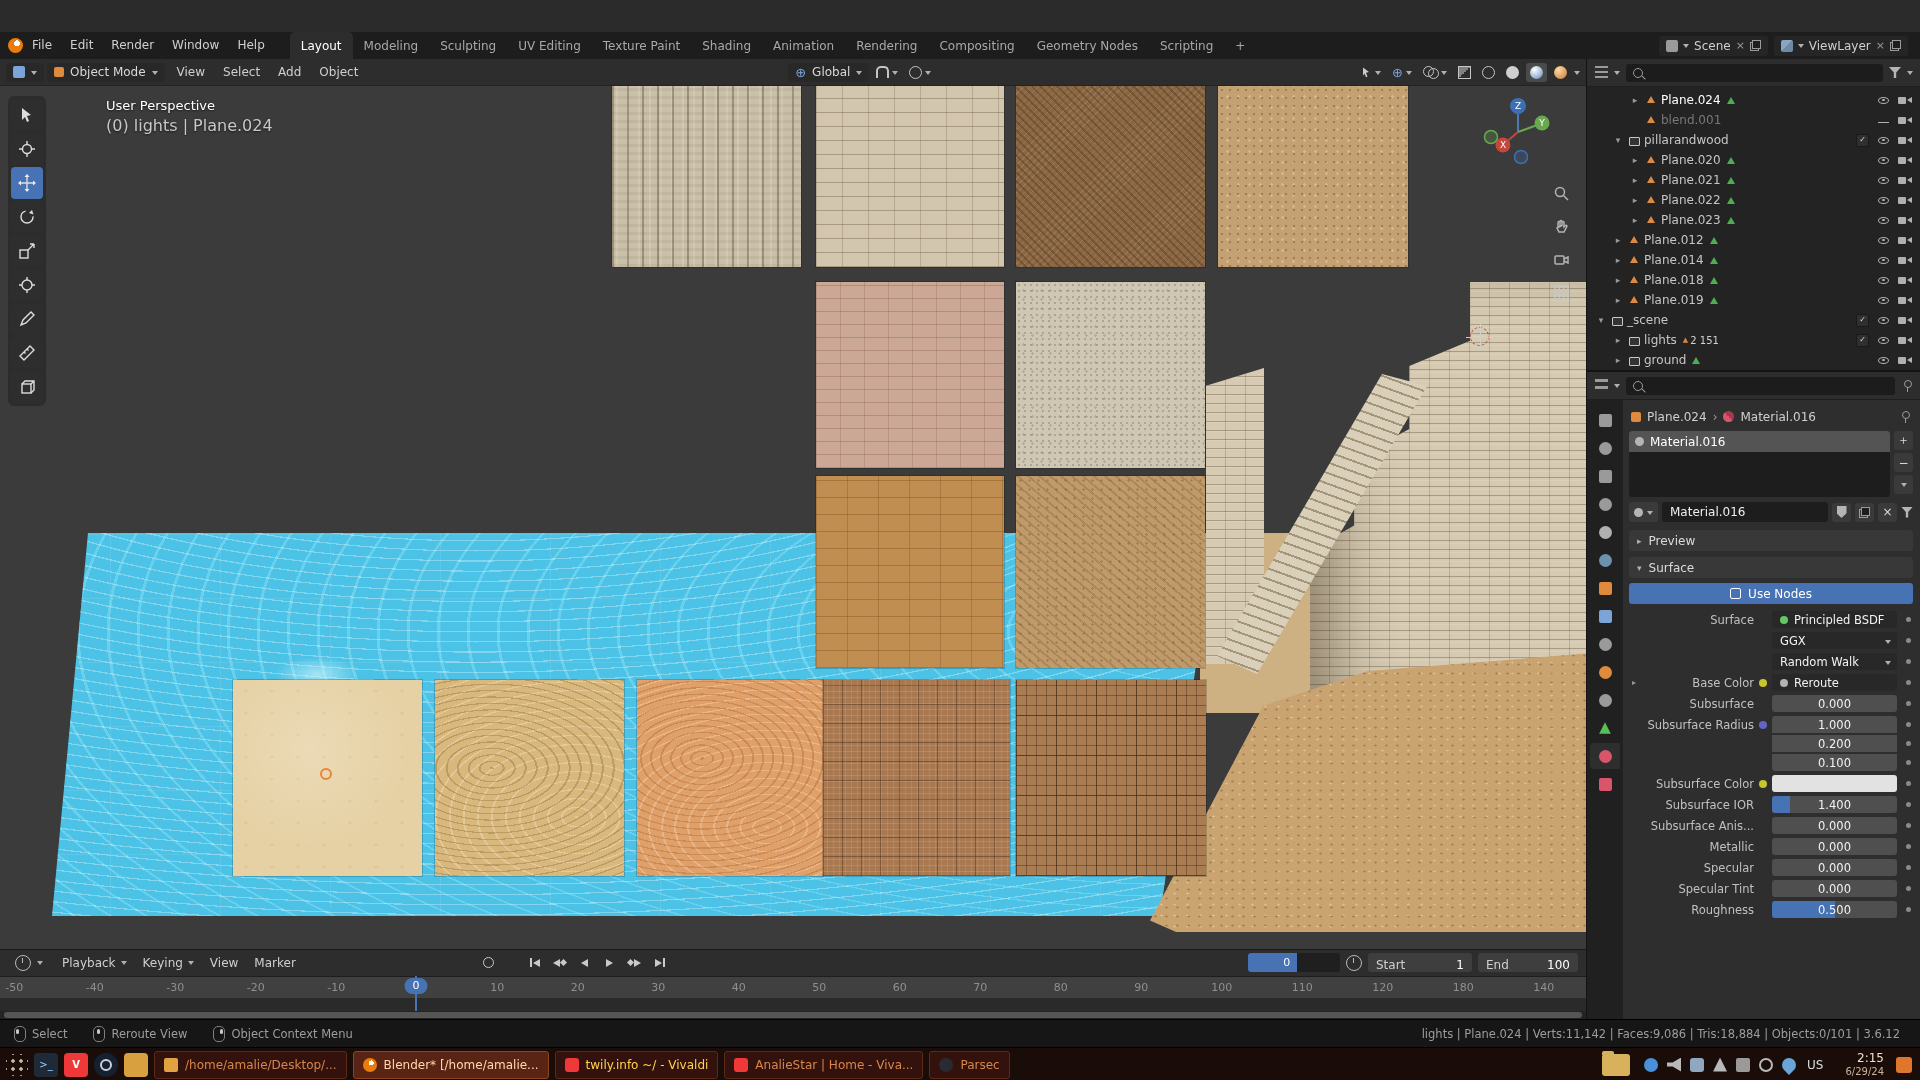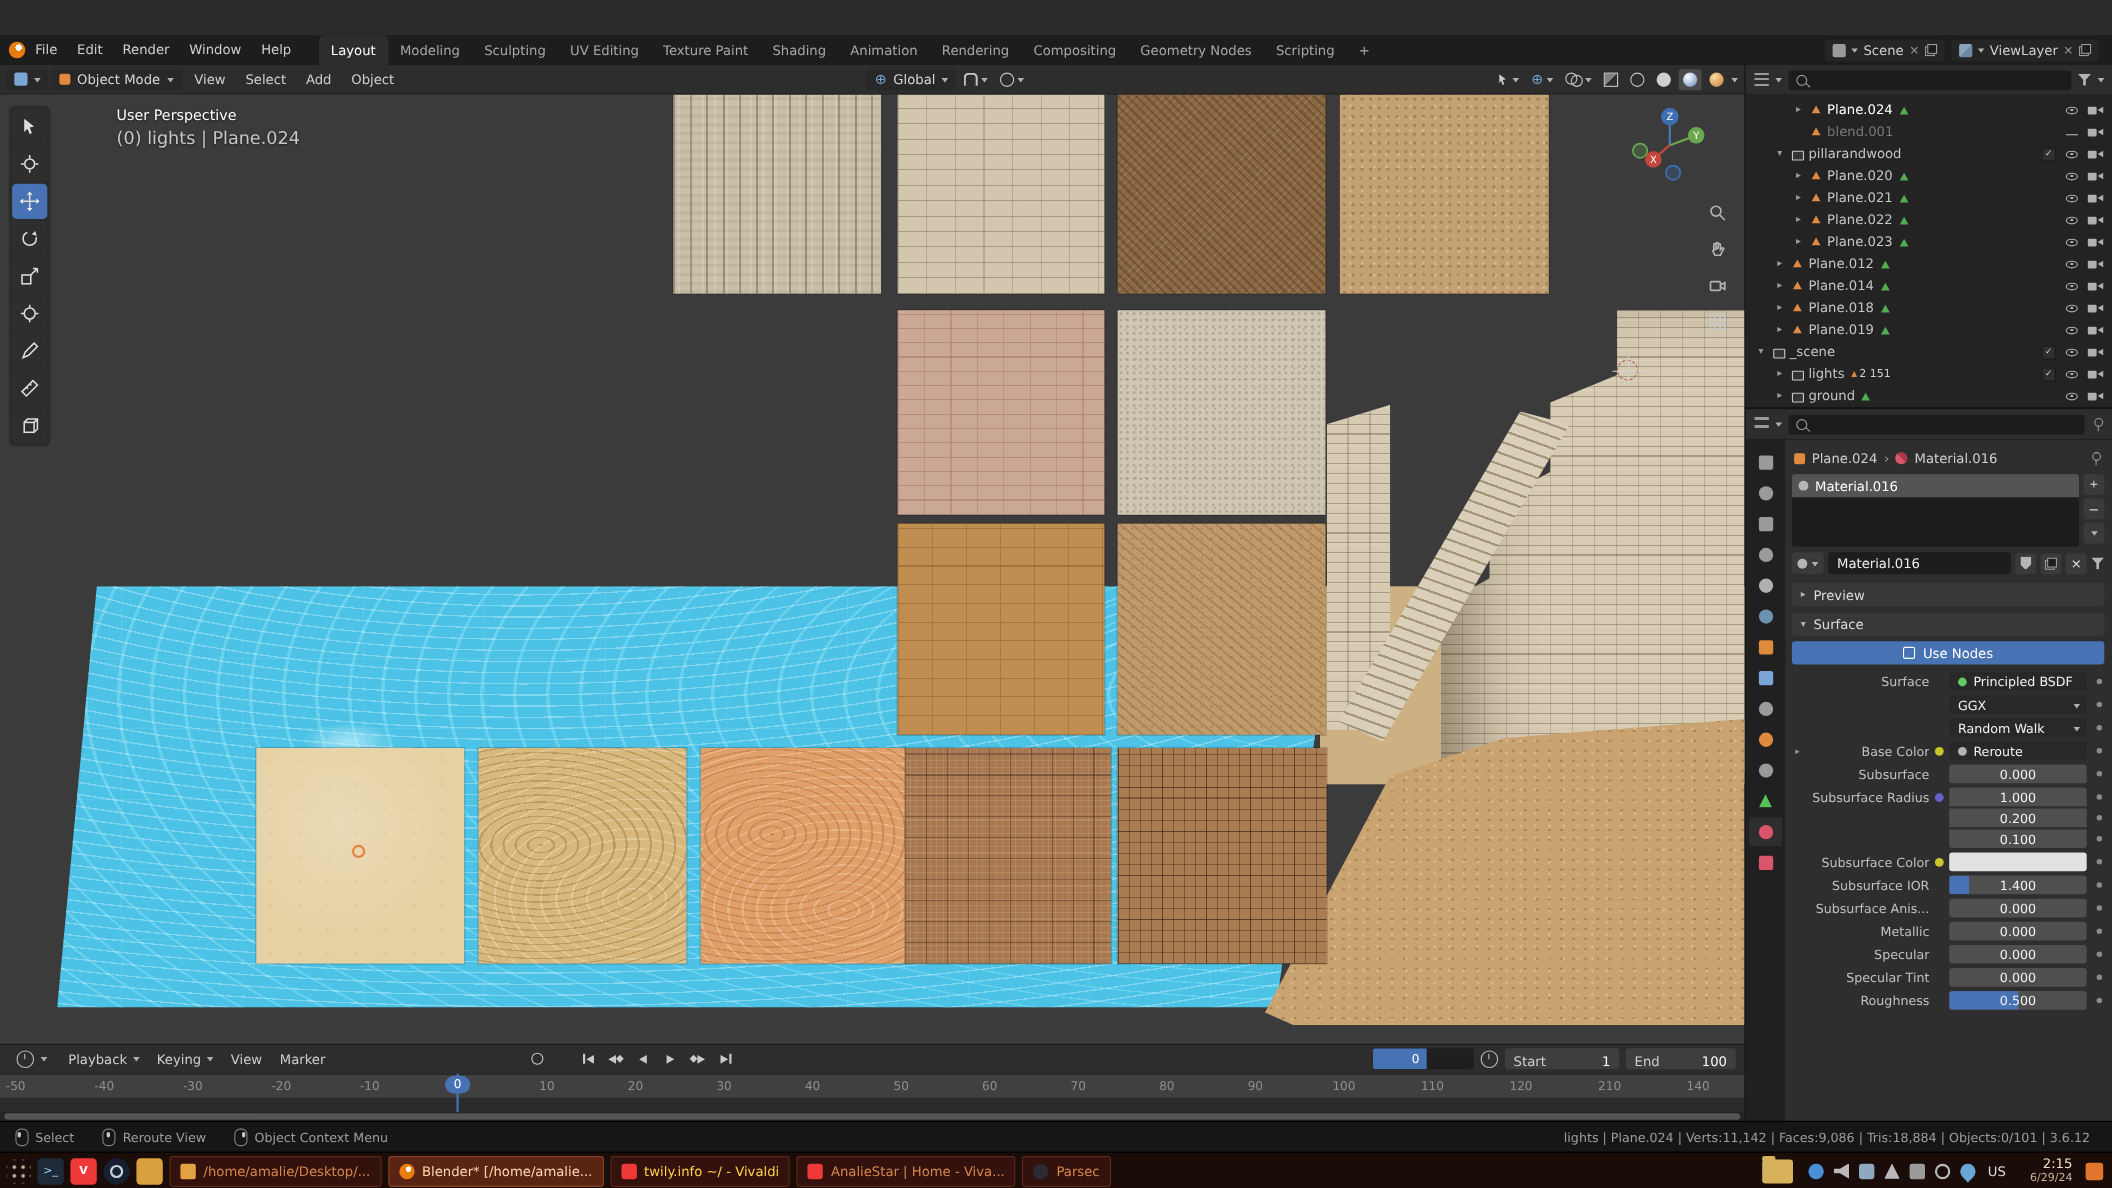--- a/index.html
+++ b/index.html
@@ -584,21 +584,21 @@
             <span class="tick">30</span>
             <span class="tick">40</span>
             <span class="tick">50</span>
             <span class="tick">60</span>
             <span class="tick">70</span>
             <span class="tick">80</span>
             <span class="tick">90</span>
             <span class="tick">100</span>
             <span class="tick">110</span>
             <span class="tick">120</span>
-            <span class="tick">210</span>
+            <span class="tick">180</span>
             <span class="tick">140</span>
           </div>
       </div>
       <div class="tl-track"></div>
       <div class="tl-scroll">
           <span class="tl-scroll-bar"></span>
         </div>
       <div class="ph-line"></div>
       <div class="ph-pill">0</div>
     </div>

